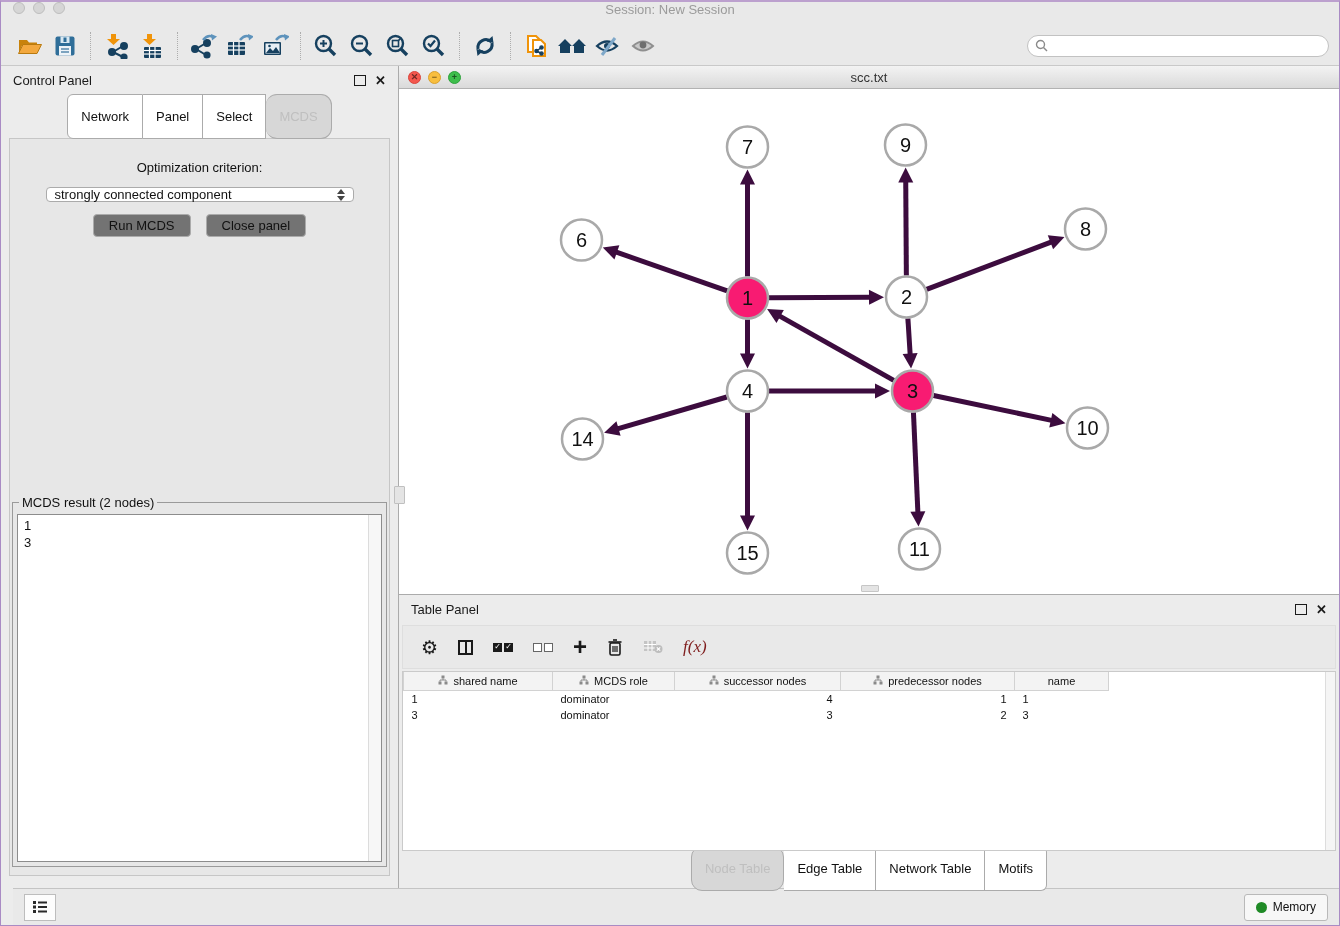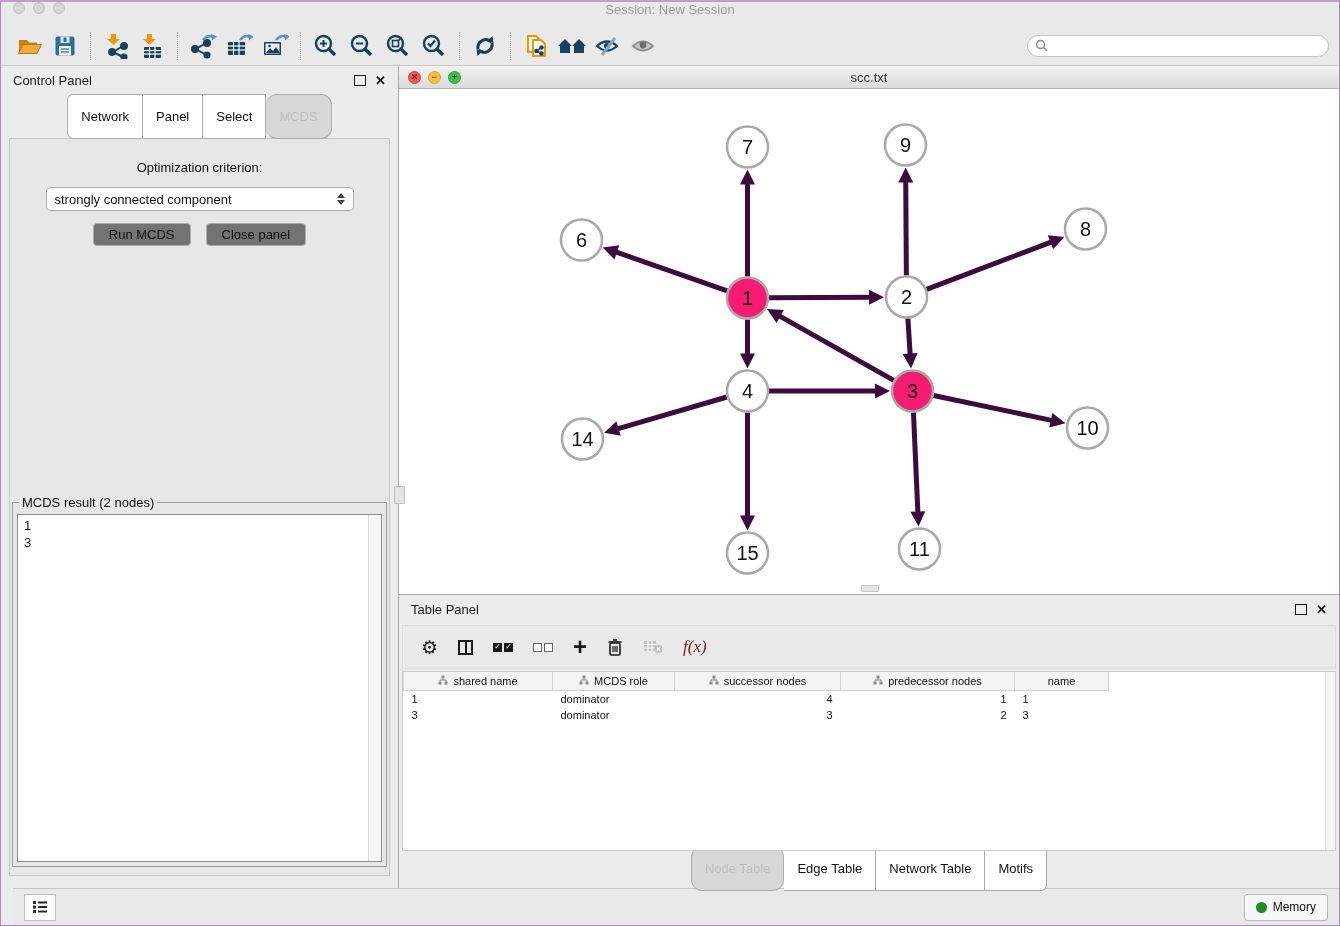--- a/index.html
+++ b/index.html
@@ -28,21 +28,21 @@
   .panel-ctls{margin-left:auto;display:flex;align-items:center;gap:9px;}
   .float-box{width:10px;height:9px;border:1.5px solid #1A1A1A;display:inline-block;}
   .close-x{font-size:13px;font-weight:bold;color:#1A1A1A;line-height:1;}
   .seg-tabs{display:flex;justify-content:center;flex:0 0 auto;position:relative;z-index:2;}
   .seg{font-size:13px;padding:14px 13px;background:#fff;border:1px solid #ABABAB;border-left:none;color:#111;white-space:nowrap;}
   .seg:first-child{border-left:1px solid #ABABAB;border-radius:6px 0 0 6px;}
   .seg:last-child{border-radius:0 6px 6px 0;}
   .seg.selected{background:#D7D7D7;color:#BFBFBF;border-radius:11px;}
   .cp-pane{flex:1;margin:-1px 8px 12px 8px;background:#E7E7E7;border:1px solid #C6C6C6;display:flex;flex-direction:column;min-height:0;padding-bottom:8px;}
   .opt-label{text-align:center;margin-top:21px;font-size:13px;color:#111;}
-  .dropdown{width:308px;height:24px;margin:12px auto 0;background:#fff;border:1px solid #ABABAB;border-radius:4px;display:flex;align-items:center;font-size:13px;color:#111;padding:0 8px;box-sizing:border-box;}
+  .dropdown{width:308px;height:15px;margin:12px auto 0;background:#fff;border:1px solid #ABABAB;border-radius:4px;display:flex;align-items:center;font-size:13px;color:#111;padding:0 8px;box-sizing:border-box;}
   .dd-arrows{margin-left:auto;display:flex;flex-direction:column;gap:2px;align-items:center;}
   .dd-arrows i{display:block;width:0;height:0;border-left:4px solid transparent;border-right:4px solid transparent;}
   .dd-arrows i.up{border-bottom:5px solid #444;}
   .dd-arrows i.dn{border-top:5px solid #444;}
   .btn-row{display:flex;justify-content:center;gap:15px;margin-top:12px;}
   .aq-btn{background:#737373;border:1px solid #ABABAB;border-radius:4px;font-size:13px;color:#111;padding:3px 15px;font-family:"Liberation Sans",sans-serif;}
   .result-group{margin:auto 2px 0 2px;height:362px;border:1px solid #9A9A9A;padding:4px;display:flex;min-height:0;}
   .result-group legend{font-size:13px;color:#111;padding:0 3px;margin-left:2px;}
   .result-list{flex:1;background:#fff;border:1px solid #8C8C8C;position:relative;font-size:13px;color:#111;overflow:hidden;}
   .result-items{padding:2px 6px;line-height:17px;}

